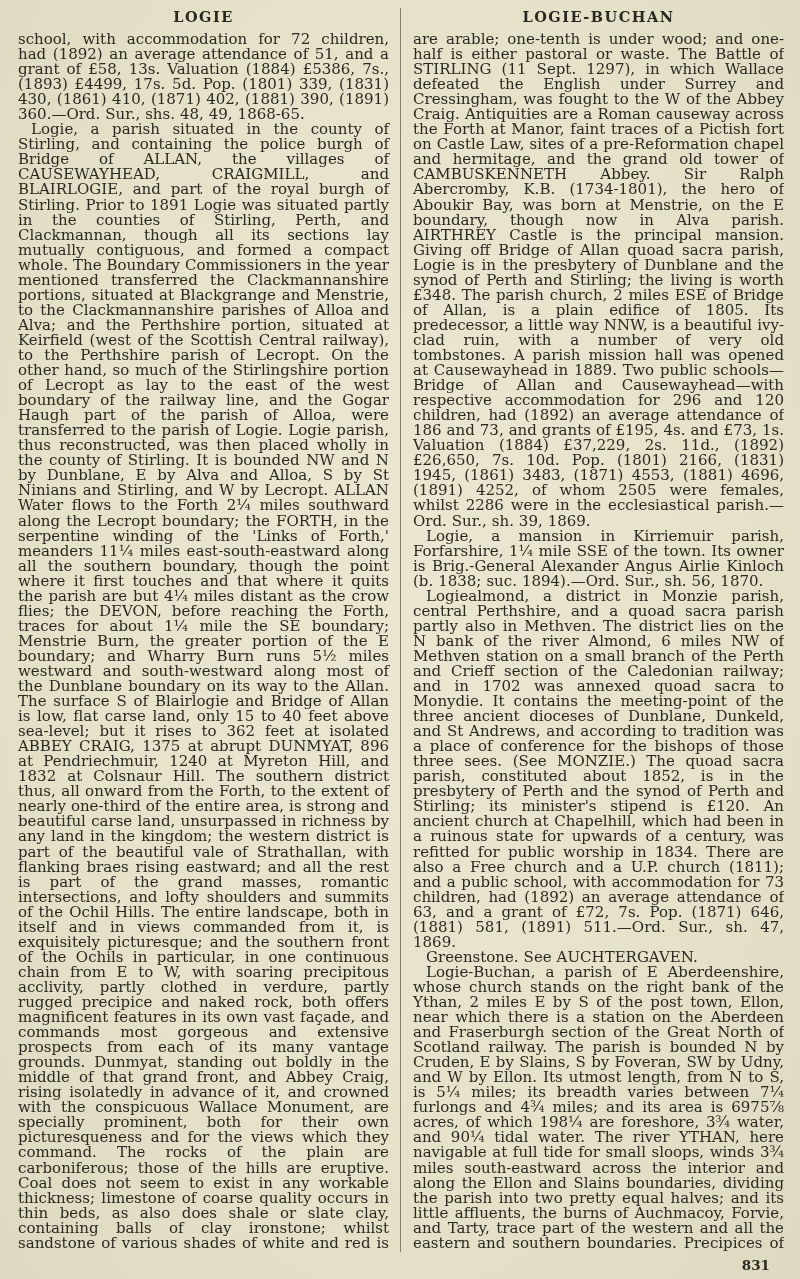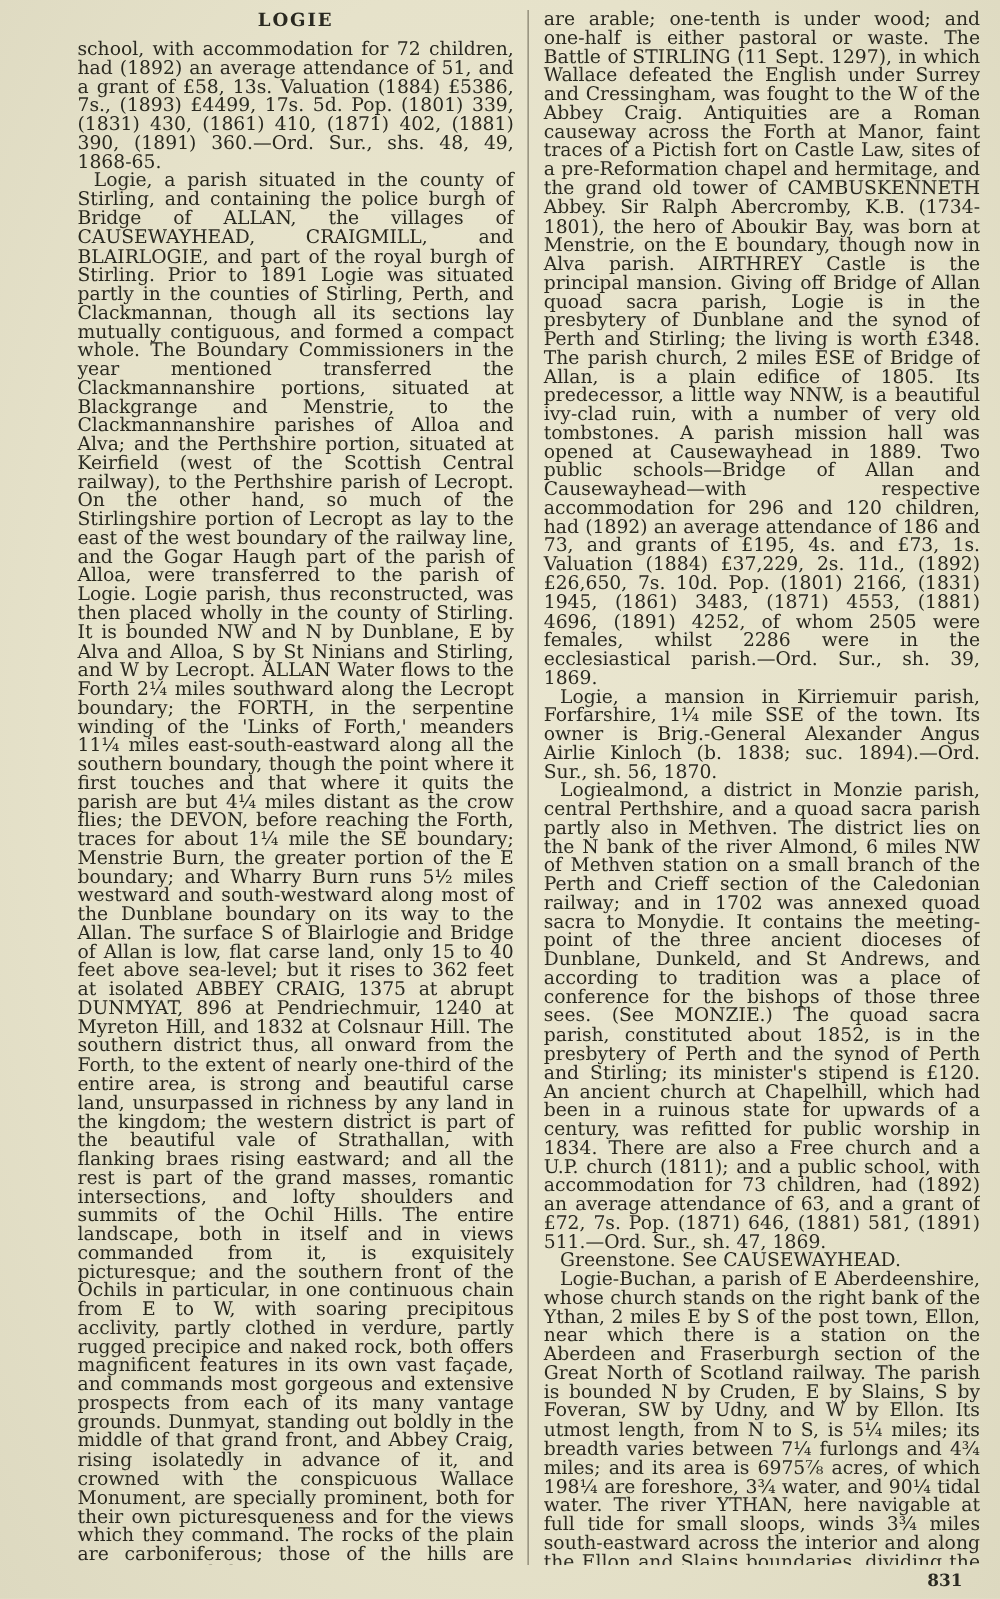--- a/index.html
+++ b/index.html
@@ -27,21 +27,20 @@
     height: 1244px;
     overflow: hidden;
   }
   .col {
     box-sizing: border-box;
     width: 50%;
   }
   .col-left {
     padding-right: 11px;
     border-right: 1px solid #837f6c;
-    margin-left: 44px;
   }
   .col-right {
     padding-left: 12px;
   }
   .col-head {
     font-size: 14.5px;
     font-weight: bold;
     text-align: center;
     letter-spacing: 1.5px;
     margin: 0 0 7px 0;
@@ -77,29 +76,30 @@
       <div class="col-head">LOGIE</div>
       <div class="col-body">
 
           <p><span>school, with accommodation for 72 children, had (1892) an average attendance of 51, and a grant of £58, 13s. Valuation (1884) £5386, 7s., (1893) £4499, 17s. 5d. Pop. (1801) 339, (1831) 430, (1861) 410, (1871) 402, (1881) 390, (1891) 360.—Ord. Sur., shs. 48, 49, 1868-65.</span></p>
 
           <p class="entry"><b class="lead">Logie,</b><span> a parish situated in the county of Stirling, and containing the police burgh of Bridge of ALLAN, the villages of CAUSEWAYHEAD, CRAIGMILL, and BLAIRLOGIE, and part of the royal burgh of Stirling. Prior to 1891 Logie was situated partly in the counties of Stirling, Perth, and Clackmannan, though all its sections lay mutually contiguous, and formed a compact whole. The Boundary Commissioners in the year mentioned transferred the Clackmannanshire portions, situated at Blackgrange and Menstrie, to the Clackmannanshire parishes of Alloa and Alva; and the Perthshire portion, situated at Keirfield (west of the Scottish Central railway), to the Perthshire parish of Lecropt. On the other hand, so much of the Stirlingshire portion of Lecropt as lay to the east of the west boundary of the railway line, and the Gogar Haugh part of the parish of Alloa, were transferred to the parish of Logie. Logie parish, thus reconstructed, was then placed wholly in the county of Stirling. It is bounded NW and N by Dunblane, E by Alva and Alloa, S by St Ninians and Stirling, and W by Lecropt. ALLAN Water flows to the Forth 2¼ miles southward along the Lecropt boundary; the FORTH, in the serpentine winding of the 'Links of Forth,' meanders 11¼ miles east-south-eastward along all the southern boundary, though the point where it first touches and that where it quits the parish are but 4¼ miles distant as the crow flies; the DEVON, before reaching the Forth, traces for about 1¼ mile the SE boundary; Menstrie Burn, the greater portion of the E boundary; and Wharry Burn runs 5½ miles westward and south-westward along most of the Dunblane boundary on its way to the Allan. The surface S of Blairlogie and Bridge of Allan is low, flat carse land, only 15 to 40 feet above sea-level; but it rises to 362 feet at isolated ABBEY CRAIG, 1375 at abrupt DUNMYAT, 896 at Pendriechmuir, 1240 at Myreton Hill, and 1832 at Colsnaur Hill. The southern district thus, all onward from the Forth, to the extent of nearly one-third of the entire area, is strong and beautiful carse land, unsurpassed in richness by any land in the kingdom; the western district is part of the beautiful vale of Strathallan, with flanking braes rising eastward; and all the rest is part of the grand masses, romantic intersections, and lofty shoulders and summits of the Ochil Hills. The entire landscape, both in itself and in views commanded from it, is exquisitely picturesque; and the southern front of the Ochils in particular, in one continuous chain from E to W, with soaring precipitous acclivity, partly clothed in verdure, partly rugged precipice and naked rock, both offers magnificent features in its own vast façade, and commands most gorgeous and extensive prospects from each of its many vantage grounds. Dunmyat, standing out boldly in the middle of that grand front, and Abbey Craig, rising isolatedly in advance of it, and crowned with the conspicuous Wallace Monument, are specially prominent, both for their own picturesqueness and for the views which they command. The rocks of the plain are carboniferous; those of the hills are eruptive. Coal does not seem to exist in any workable thickness; limestone of coarse quality occurs in thin beds, as also does shale or slate clay, containing balls of clay ironstone; whilst sandstone of various shades of white and red is plentiful. Greenstone and amygdaloid are the most common of the eruptive rocks; and they contain iron ores, agates, rock crystals, calc spar, heavy spar, and other minerals. A mine of copper ore was for some time worked near Westerton, and seemed to have the promise of a very rich vein; but it failed to repay the cost of working, and was abandoned in 1807. The famous mineral springs of Airthrey have been separately noticed. The soil of the carse lands is rich argillaceous alluvium; of the hill slopes, mostly good loam; and of the uplands, either sandy or moorish. About two-fifths of the entire area</span></p>
         </div>
     </div>
 
     <div class="col col-right">
+      <div class="col-head">LOGIE-BUCHAN</div>
       <div class="col-body">
 
           <p><span>are arable; one-tenth is under wood; and one-half is either pastoral or waste. The Battle of STIRLING (11 Sept. 1297), in which Wallace defeated the English under Surrey and Cressingham, was fought to the W of the Abbey Craig. Antiquities are a Roman causeway across the Forth at Manor, faint traces of a Pictish fort on Castle Law, sites of a pre-Reformation chapel and hermitage, and the grand old tower of CAMBUSKENNETH Abbey. Sir Ralph Abercromby, K.B. (1734-1801), the hero of Aboukir Bay, was born at Menstrie, on the E boundary, though now in Alva parish. AIRTHREY Castle is the principal mansion. Giving off Bridge of Allan quoad sacra parish, Logie is in the presbytery of Dunblane and the synod of Perth and Stirling; the living is worth £348. The parish church, 2 miles ESE of Bridge of Allan, is a plain edifice of 1805. Its predecessor, a little way NNW, is a beautiful ivy-clad ruin, with a number of very old tombstones. A parish mission hall was opened at Causewayhead in 1889. Two public schools—Bridge of Allan and Causewayhead—with respective accommodation for 296 and 120 children, had (1892) an average attendance of 186 and 73, and grants of £195, 4s. and £73, 1s. Valuation (1884) £37,229, 2s. 11d., (1892) £26,650, 7s. 10d. Pop. (1801) 2166, (1831) 1945, (1861) 3483, (1871) 4553, (1881) 4696, (1891) 4252, of whom 2505 were females, whilst 2286 were in the ecclesiastical parish.—Ord. Sur., sh. 39, 1869.</span></p>
 
           <p class="entry"><b class="lead">Logie,</b><span> a mansion in Kirriemuir parish, Forfarshire, 1¼ mile SSE of the town. Its owner is Brig.-General Alexander Angus Airlie Kinloch (b. 1838; suc. 1894).—Ord. Sur., sh. 56, 1870.</span></p>
 
           <p class="entry"><b class="lead">Logiealmond,</b><span> a district in Monzie parish, central Perthshire, and a quoad sacra parish partly also in Methven. The district lies on the N bank of the river Almond, 6 miles NW of Methven station on a small branch of the Perth and Crieff section of the Caledonian railway; and in 1702 was annexed quoad sacra to Monydie. It contains the meeting-point of the three ancient dioceses of Dunblane, Dunkeld, and St Andrews, and according to tradition was a place of conference for the bishops of those three sees. (See MONZIE.) The quoad sacra parish, constituted about 1852, is in the presbytery of Perth and the synod of Perth and Stirling; its minister's stipend is £120. An ancient church at Chapelhill, which had been in a ruinous state for upwards of a century, was refitted for public worship in 1834. There are also a Free church and a U.P. church (1811); and a public school, with accommodation for 73 children, had (1892) an average attendance of 63, and a grant of £72, 7s. Pop. (1871) 646, (1881) 581, (1891) 511.—Ord. Sur., sh. 47, 1869.</span></p>
 
-          <p class="entry"><b class="lead">Greenstone.</b><span> See CAUSEWAYHEAD.</span></p>
+          <p class="entry"><b class="lead">Greenstone.</b><span> See AUCHTERGAVEN.</span></p>
 
           <p class="entry"><b class="lead">Logie-Buchan,</b><span> a parish of E Aberdeenshire, whose church stands on the right bank of the Ythan, 2 miles E by S of the post town, Ellon, near which there is a station on the Aberdeen and Fraserburgh section of the Great North of Scotland railway. The parish is bounded N by Cruden, E by Slains, S by Foveran, SW by Udny, and W by Ellon. Its utmost length, from N to S, is 5¼ miles; its breadth varies between 7¼ furlongs and 4¾ miles; and its area is 6975⅞ acres, of which 198¼ are foreshore, 3¾ water, and 90¼ tidal water. The river YTHAN, here navigable at full tide for small sloops, winds 3¾ miles south-eastward across the interior and along the Ellon and Slains boundaries, dividing the parish into two pretty equal halves; and its little affluents, the burns of Auchmacoy, Forvie, and Tarty, trace part of the western and all the eastern and southern boundaries. Precipices of gneiss rock flank the river on the western border, and in a calm evening give a very distinct echo to short sentences. The surface is comparatively flat, attaining a maximum altitude of 184 feet above sea-level to the S, and of 234 to the N, of the Ythan. The predominant rock is gneiss; and the soil is generally loam of various quality, incumbent upon clay. Nearly nine-tenths of the entire area are in tillage, some 70 acres are under wood, and the rest of the land is either pastoral or waste. In 1597 the lands of Logie,</span></p>
         </div>
     </div>
 
   </div>
 
   <div class="page-number">831</div>
 </div>
 

